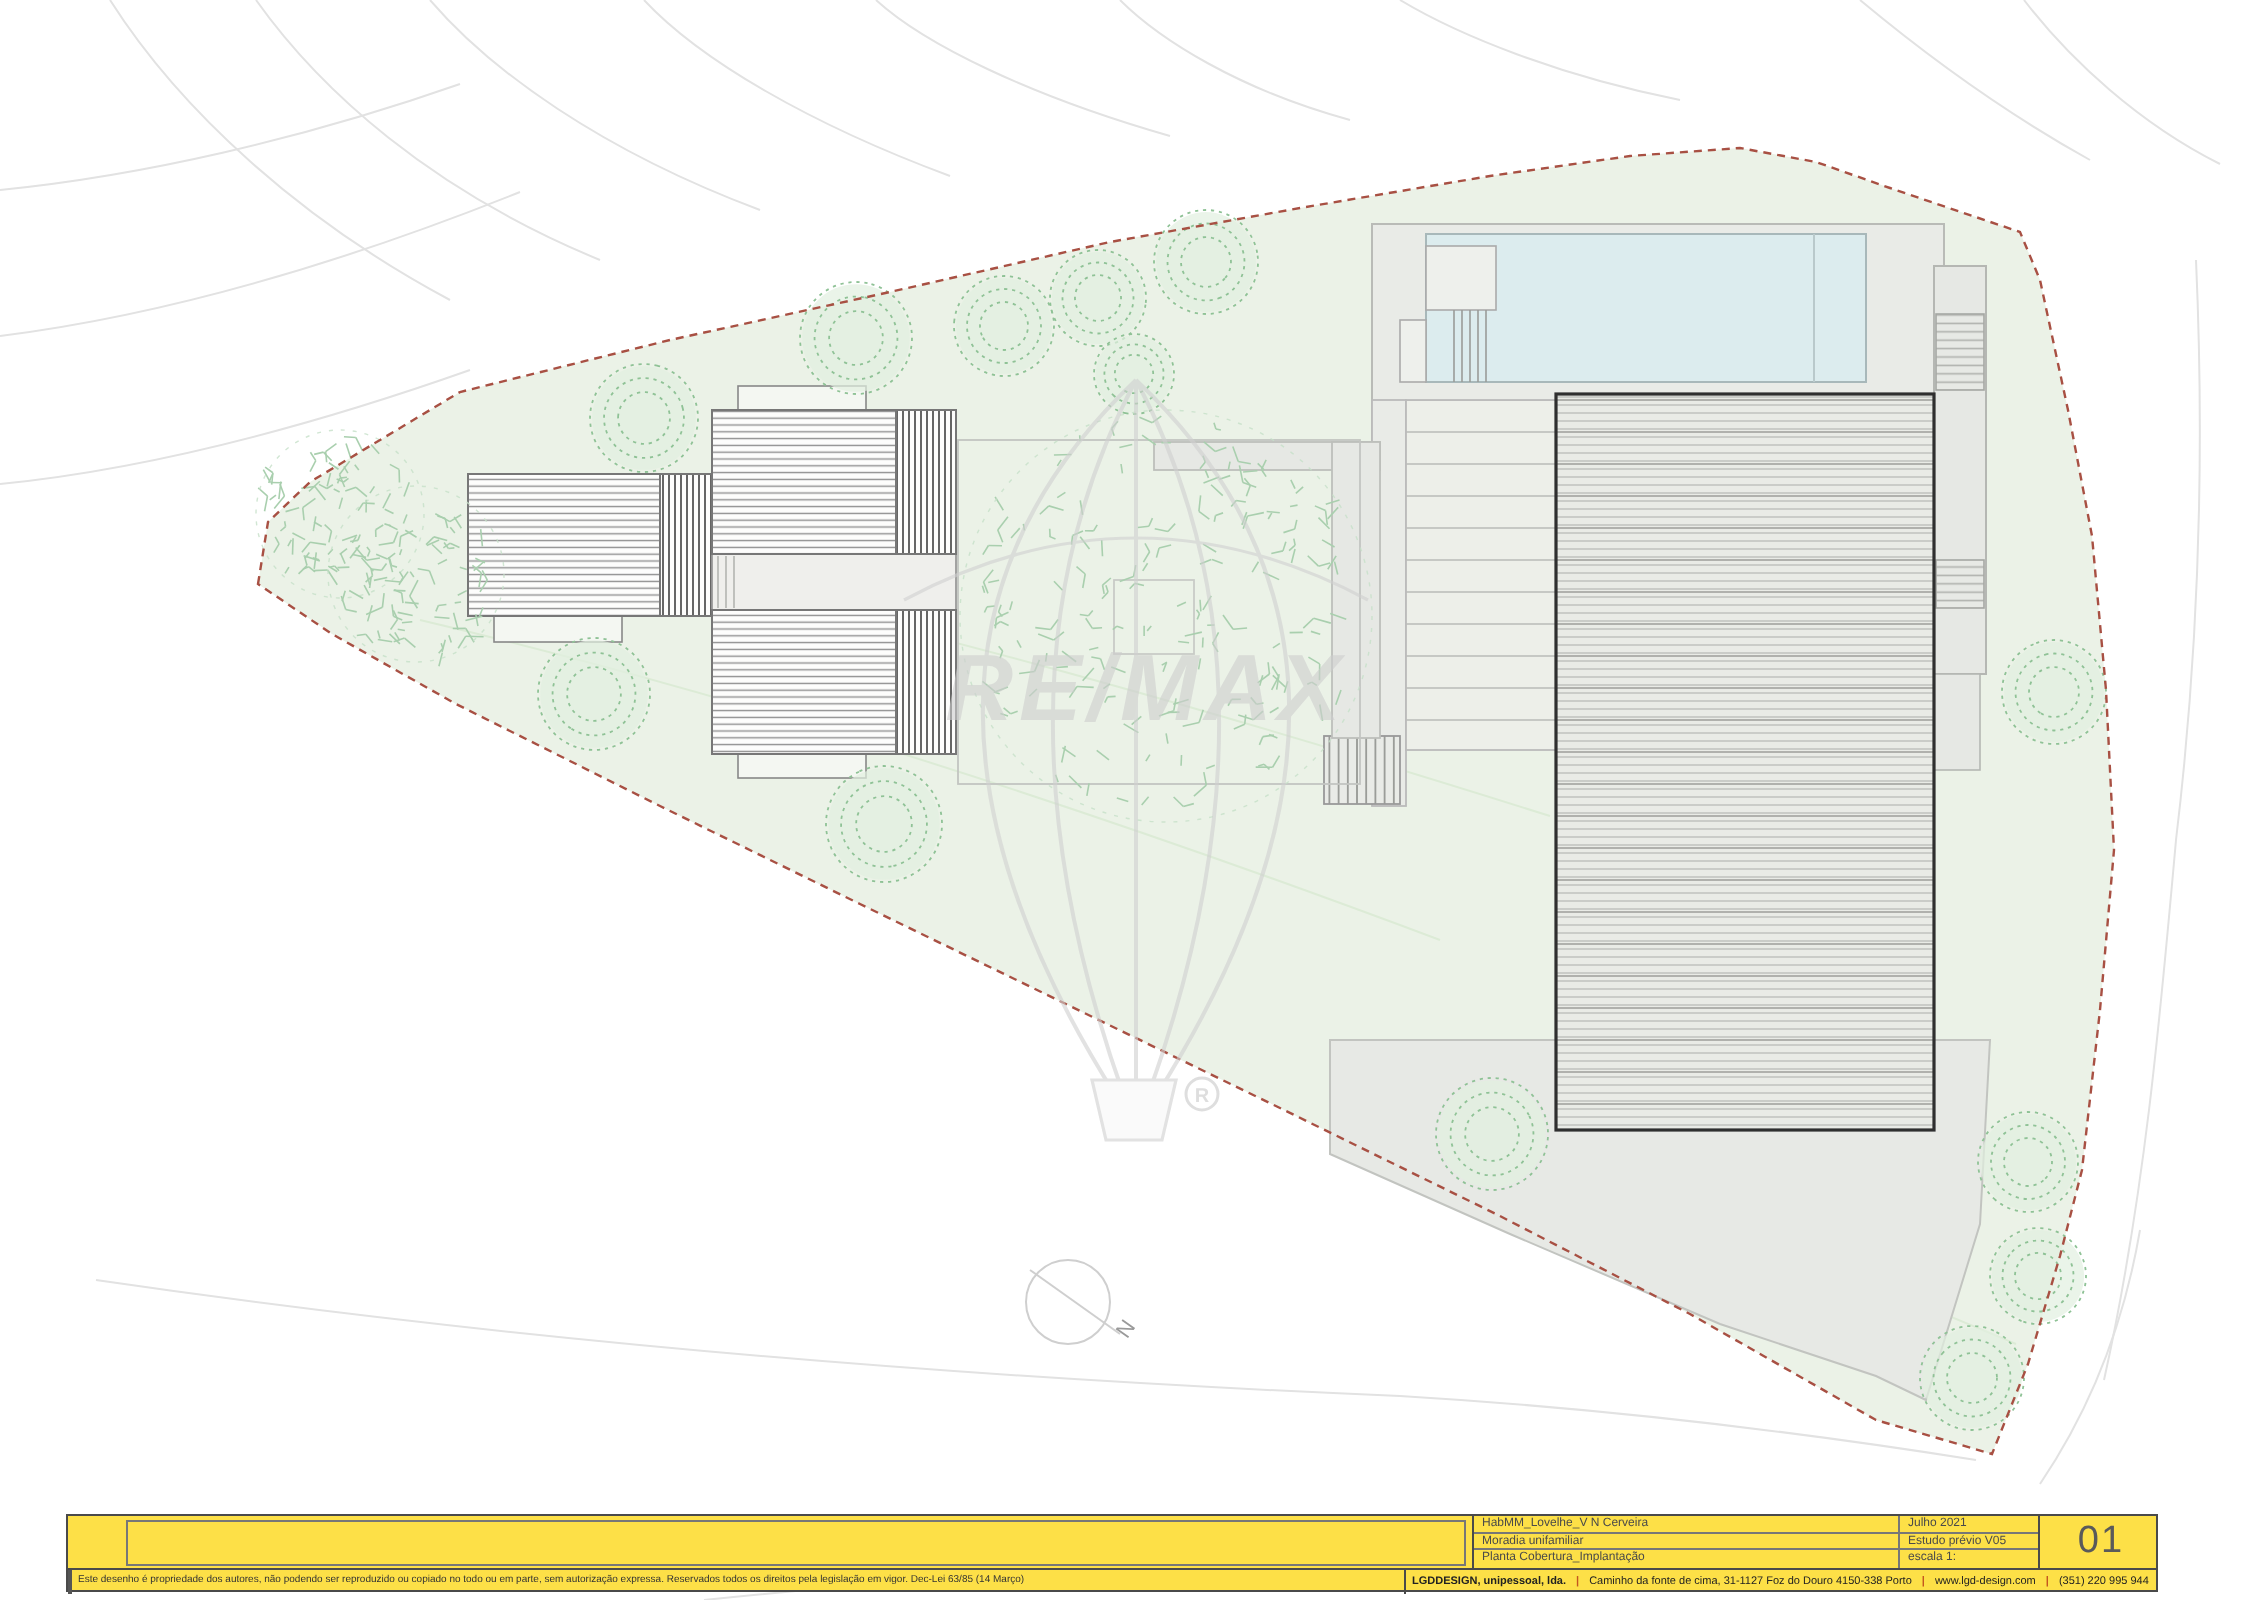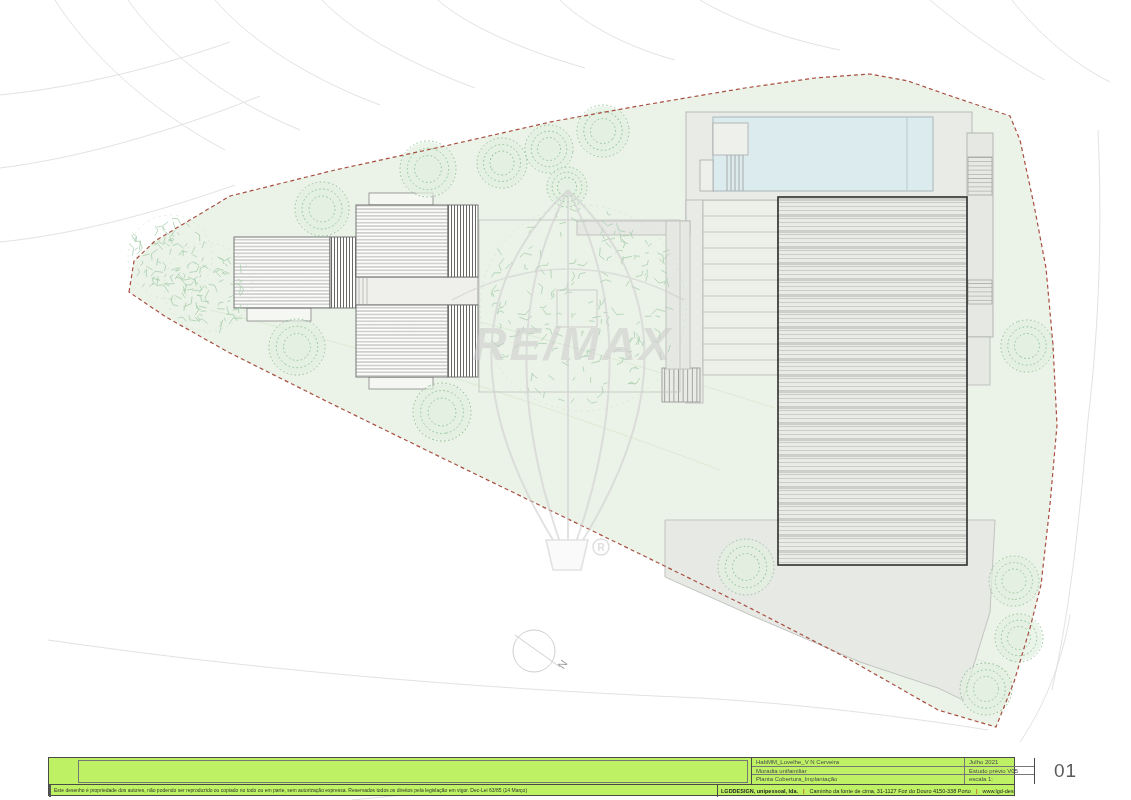--- a/index.html
+++ b/index.html
@@ -1,21 +1,21 @@
 <!DOCTYPE html>
 <html><head>
 <meta charset="utf-8">
 <style>
   html,body{margin:0;padding:0;background:#ffffff;}
   body{width:1131px;height:800px;position:relative;overflow:hidden;
        font-family:"Liberation Sans",sans-serif;}
   #plan{position:absolute;left:0;top:0;}
   
-  .tblock{position:absolute;left:33px;top:757px;width:967px;height:39px;
-          border:1px solid #4a4a4a;box-sizing:border-box;background:#bef264;color:#4a4a4a;margin-left:15px;}
+  .tblock{position:absolute;left:33px;top:757px;width:1046px;height:39px;
+          border:1px solid #4a4a4a;box-sizing:border-box;background:#fde047;color:#4a4a4a;}
   .rowA{position:absolute;left:0;top:0;width:100%;height:26px;}
   .rowB{position:absolute;left:0;top:26px;width:100%;height:12px;
         border-top:1px solid #4a4a4a;display:flex;align-items:stretch;}
   .insetbox{position:absolute;left:29px;top:2px;width:668px;height:21px;
             border:1px solid #777;}
   .infotable{position:absolute;left:702px;top:0;width:283px;height:26px;
              border-left:1px solid #4a4a4a;font-size:6px;line-height:8px;}
   .itrow{display:flex;height:8.66px;box-sizing:border-box;border-bottom:1px solid #777;}
   .itrow:last-child{border-bottom:none;}
   .itlabel{width:212px;padding-left:4px;box-sizing:border-box;overflow:hidden;white-space:nowrap;}

